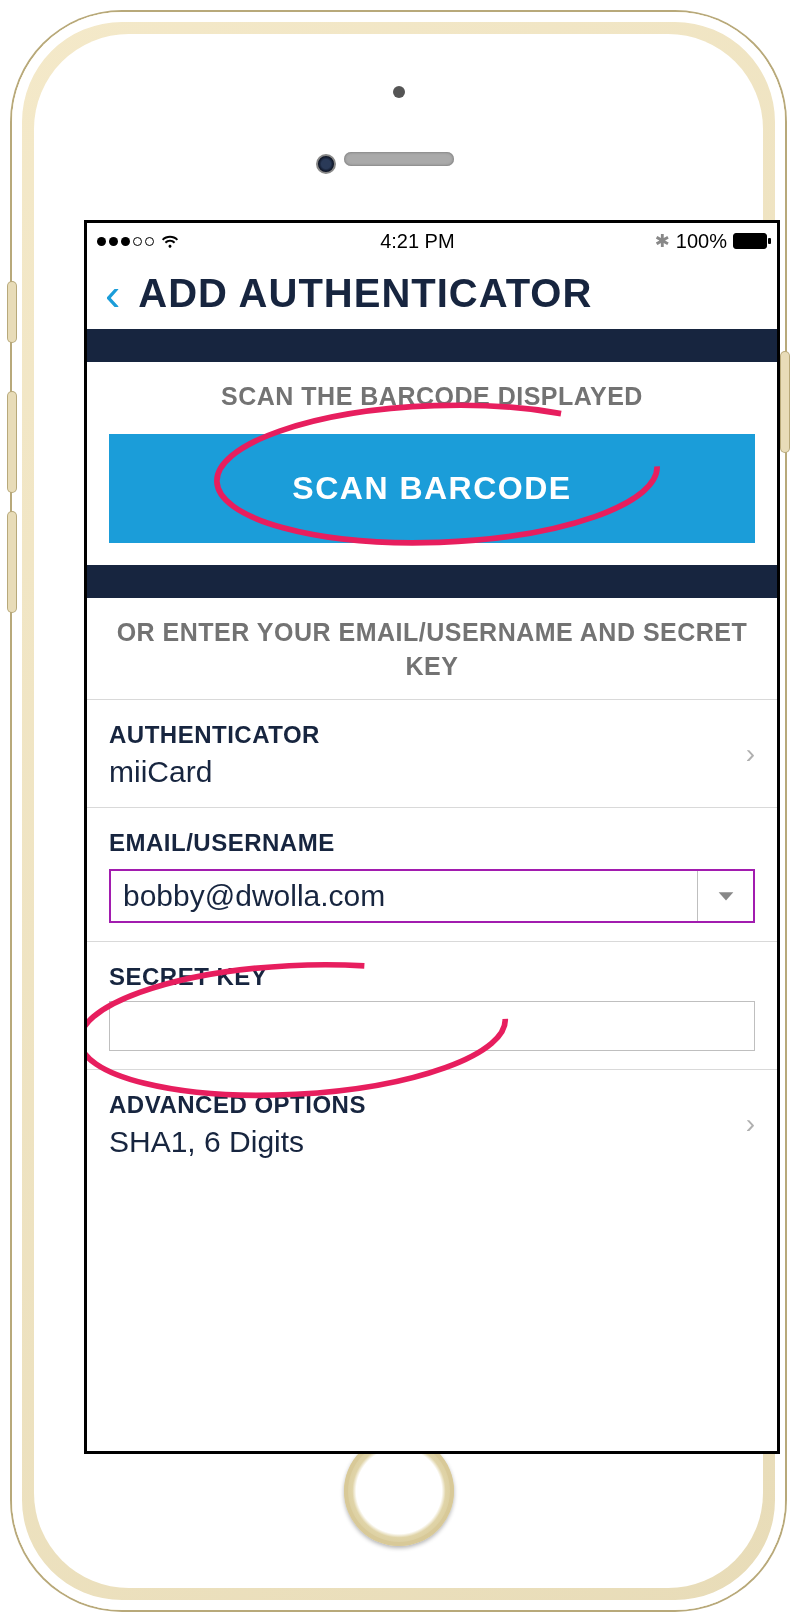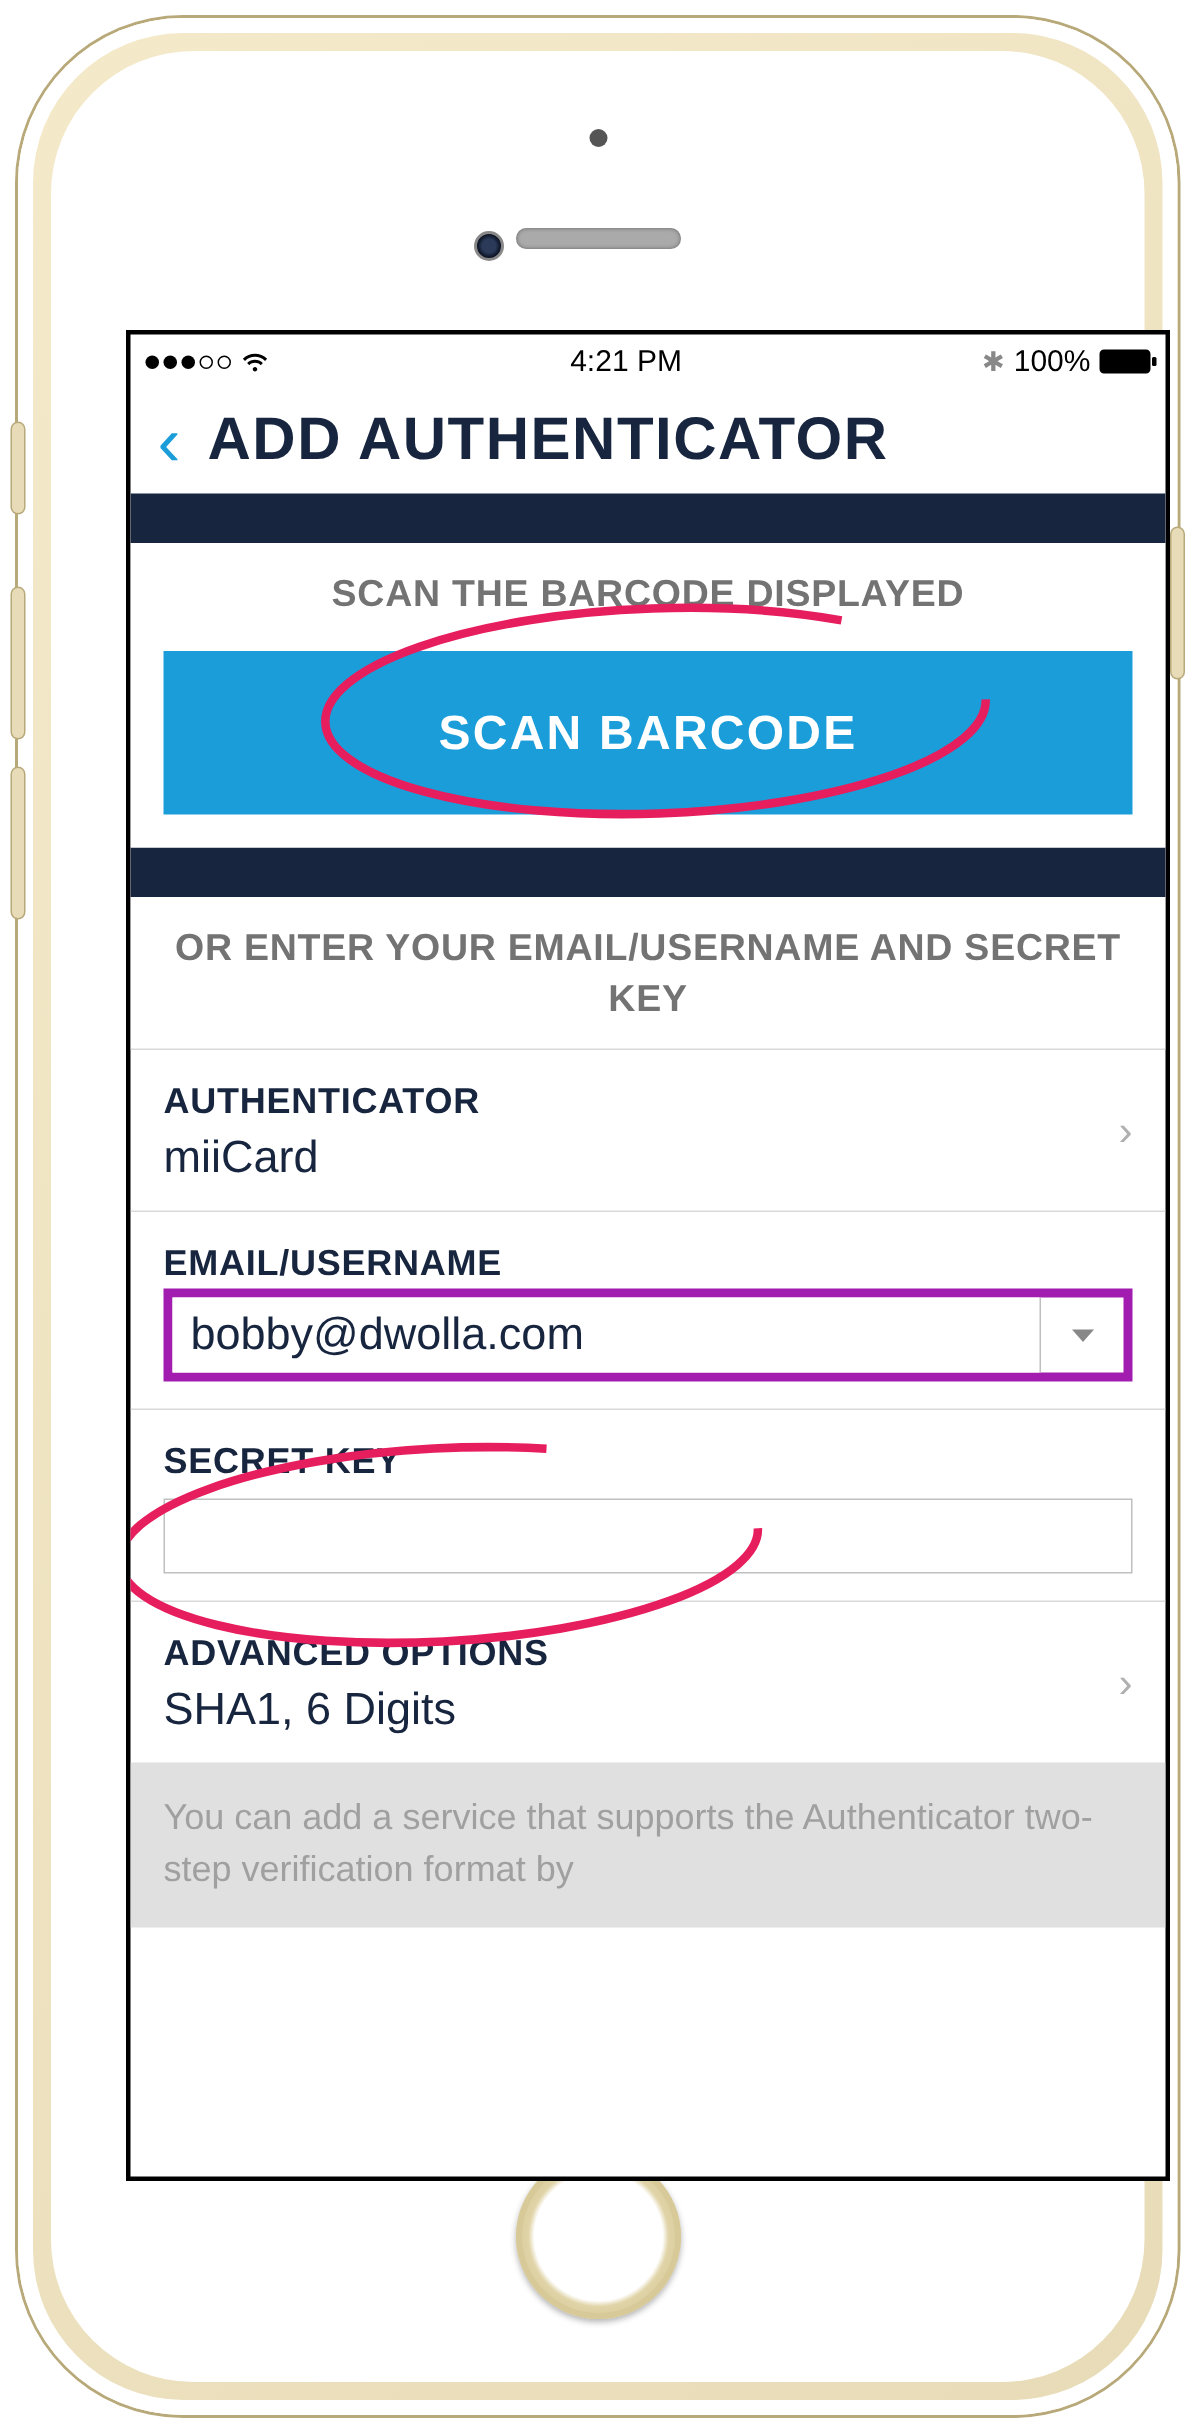--- a/index.html
+++ b/index.html
@@ -67,21 +67,21 @@
   .sect {padding:18px 22px 22px; background:#fff}
   .sect-h{font-size:25px;font-weight:700;text-align:center;color:#737373;letter-spacing:.5px;line-height:1.35}
   .big-btn{margin-top:20px;background:#1b9dd9;color:#fff;text-align:center;font-size:32px;font-weight:600;letter-spacing:1.5px;padding:36px 0}
 
   .form-row{padding:21px 22px 18px;border-top:1px solid #d9d9d9;position:relative}
   .form-row:first-of-type{border-top:1px solid #d9d9d9}
   .form-label{font-size:24px;font-weight:700;color:#17253f;letter-spacing:.5px}
   .form-val{font-size:30px;color:#17253f;margin-top:6px}
   .chev-r{position:absolute;right:22px;top:50%;transform:translateY(-50%);font-size:28px;color:#b0b0b0}
 
-  .combo{margin-top:2px;display:flex;border:6px solid #a21caf}
+  .combo{margin-top:12px;display:flex;border:2px solid #a21caf}
   .combo input{flex:1;font-size:30px;padding:8px 12px;border:none;outline:none;color:#17253f;font-family:inherit}
   .combo .dd{width:56px;border-left:1px solid #bfbfbf;display:flex;align-items:center;justify-content:center;color:#888}
   .dd svg{width:22px;height:22px}
 
   .textbox{margin-top:10px;height:50px;border:1px solid #bfbfbf;width:100%;font-size:26px;padding:6px 10px;font-family:inherit}
 
   .pair-wrap{padding:18px 22px 24px;border-top:1px solid #d9d9d9}
   .footer-note{background:#e0e0e0;padding:20px 22px;color:#a0a0a0;font-size:24px;line-height:1.45}
 
   
@@ -166,21 +166,20 @@
         <input class="textbox" type="text" value="" style="">
       </div>
 
       <div class="form-row">
         <div class="form-label">ADVANCED OPTIONS</div>
         <div class="form-val">SHA1, 6 Digits</div>
         <span class="chev-r">›</span>
       </div>
 
 
-      <div class="footer-note">You can add a service that supports the Authenticator two-step verification format by</div>
 
       <div class="anno" style="left:110px;top:172px;width:480px;height:158px">
         <svg viewBox="0 0 480 158">
             <ellipse cx="240" cy="79" rx="232" ry="72" fill="none" stroke="#e71e5e" stroke-width="6" stroke-dasharray="900 200" transform="rotate(-2 240 79)"></ellipse>
           </svg>
       </div>
       <div class="anno" style="left:-10px;top:732px;width:450px;height:150px">
         <svg viewBox="0 0 450 150">
             <ellipse cx="215" cy="75" rx="225" ry="68" fill="none" stroke="#e71e5e" stroke-width="6" stroke-dasharray="820 300" transform="rotate(-3 215 75)"></ellipse>
           </svg>

